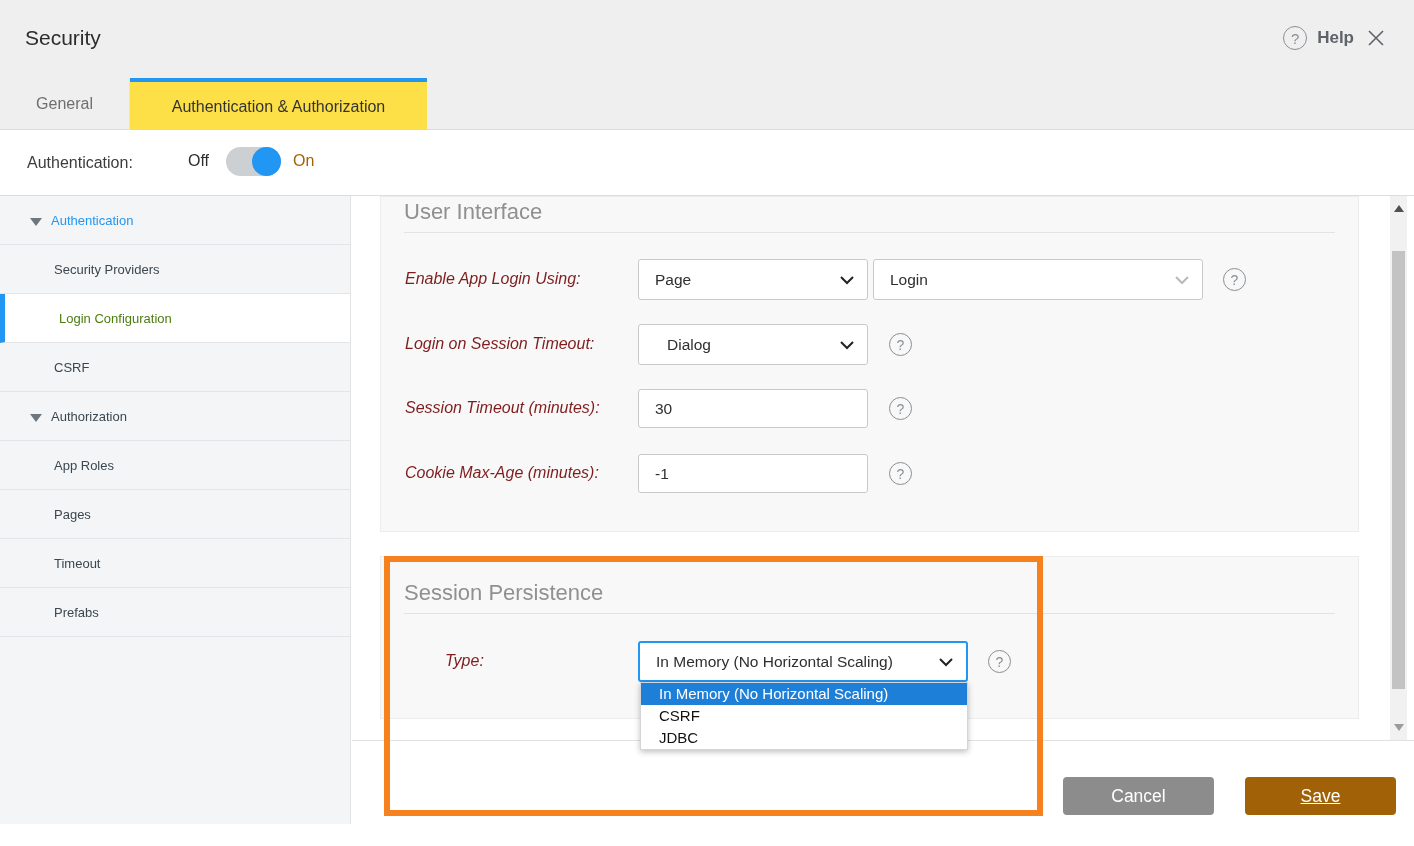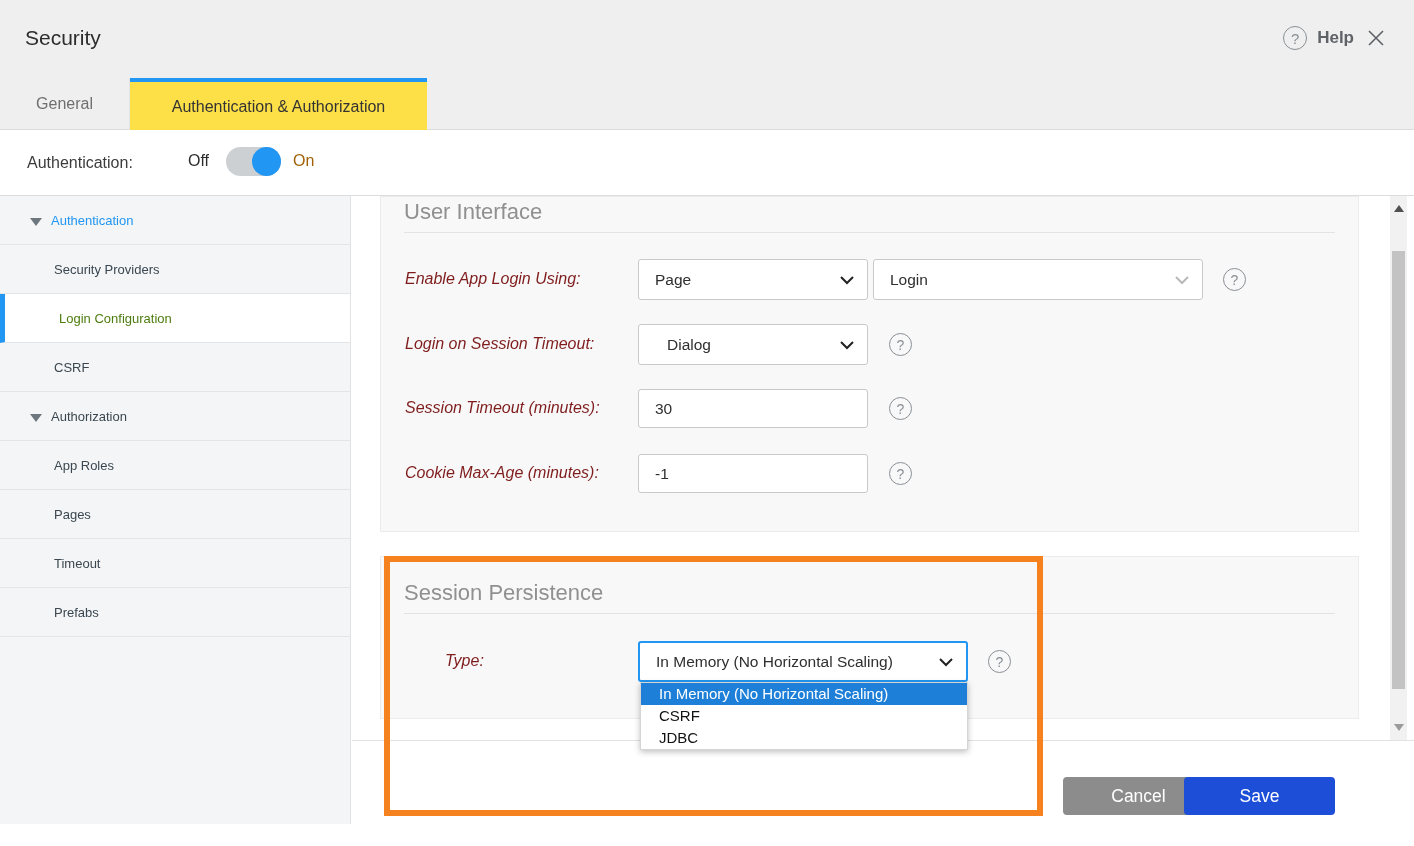--- a/index.html
+++ b/index.html
@@ -65,21 +65,21 @@
   .scrollbar { position:absolute; left:1390px; top:196px; width:17px; height:544px; background:#f1f1f1; }
   .sb-arrow { position:absolute; left:0; width:17px; height:17px; display:flex; align-items:center; justify-content:center; cursor:pointer; }
   .sb-arrow .up { width:0; height:0; border-left:5px solid transparent; border-right:5px solid transparent; border-bottom:7px solid #505050; }
   .sb-arrow .down { width:0; height:0; border-left:5px solid transparent; border-right:5px solid transparent; border-top:7px solid #9b9b9b; }
   .sb-thumb { position:absolute; left:2px; top:55px; width:13px; height:438px; background:#c3c3c3; cursor:grab; }
 
   
   .footer { position:absolute; left:352px; top:740px; width:1062px; height:106px; background:#fff; border-top:1px solid #e2e2e2; }
   .btn { position:absolute; top:36px; width:151px; height:38px; border:none; border-radius:4px; color:#fff; font-size:17.5px; font-family:"Liberation Sans", sans-serif; cursor:pointer; }
   .btn.cancel { left:711px; background:#8c8c8c; }
-  .btn.save { left:832px; background:#1d4ed8; }
+  .btn.save { left:893px; background:#a16207;text-decoration:underline; }
 
   
   .annotation { position:absolute; left:384px; top:556px; width:659px; height:260px; border:6px solid #f5821f; z-index:40; pointer-events:none; }
 </style>
 </head>
 <body>
 
 <div id="app">
 
   <div class="titlebar">

